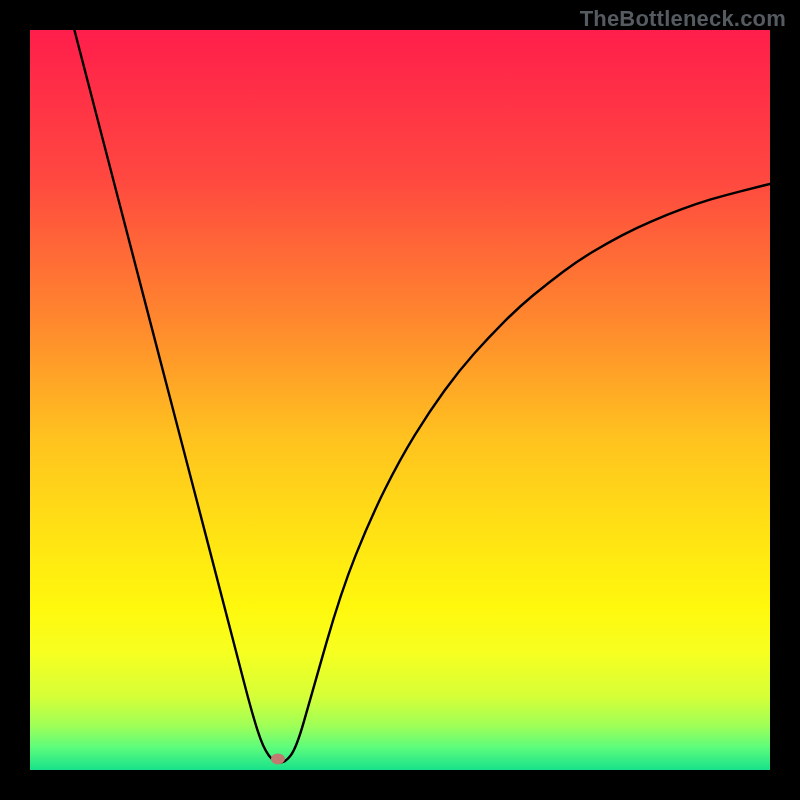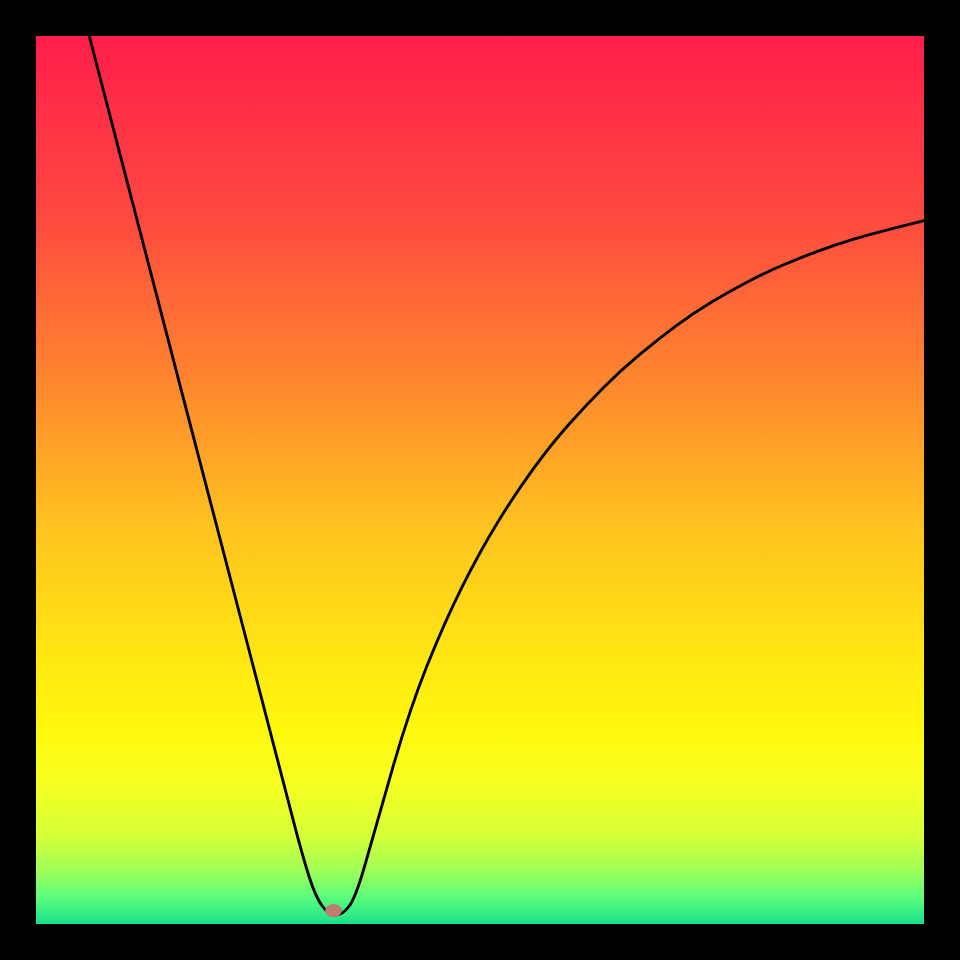--- a/index.html
+++ b/index.html
@@ -35,20 +35,21 @@
     width: 740px;
     height: 740px;
     display: block;
   }
 </style>
 </head>
 <body>
 
 <div class="frame">
 
+  <div class="attribution">TheBottleneck.com</div>
 
   <svg class="plot" viewBox="0 0 740 740" preserveAspectRatio="none">
     <defs>
       <linearGradient id="bg-grad" x1="0" y1="0" x2="0" y2="1">
       <stop offset="0%" stop-color="#ff1e4b"></stop>
           <stop offset="20%" stop-color="#ff4840"></stop>
           <stop offset="40%" stop-color="#ff8a2d"></stop>
           <stop offset="55.00000000000001%" stop-color="#ffc21f"></stop>
           <stop offset="70%" stop-color="#ffe712"></stop>
           <stop offset="78%" stop-color="#fff80d"></stop>

